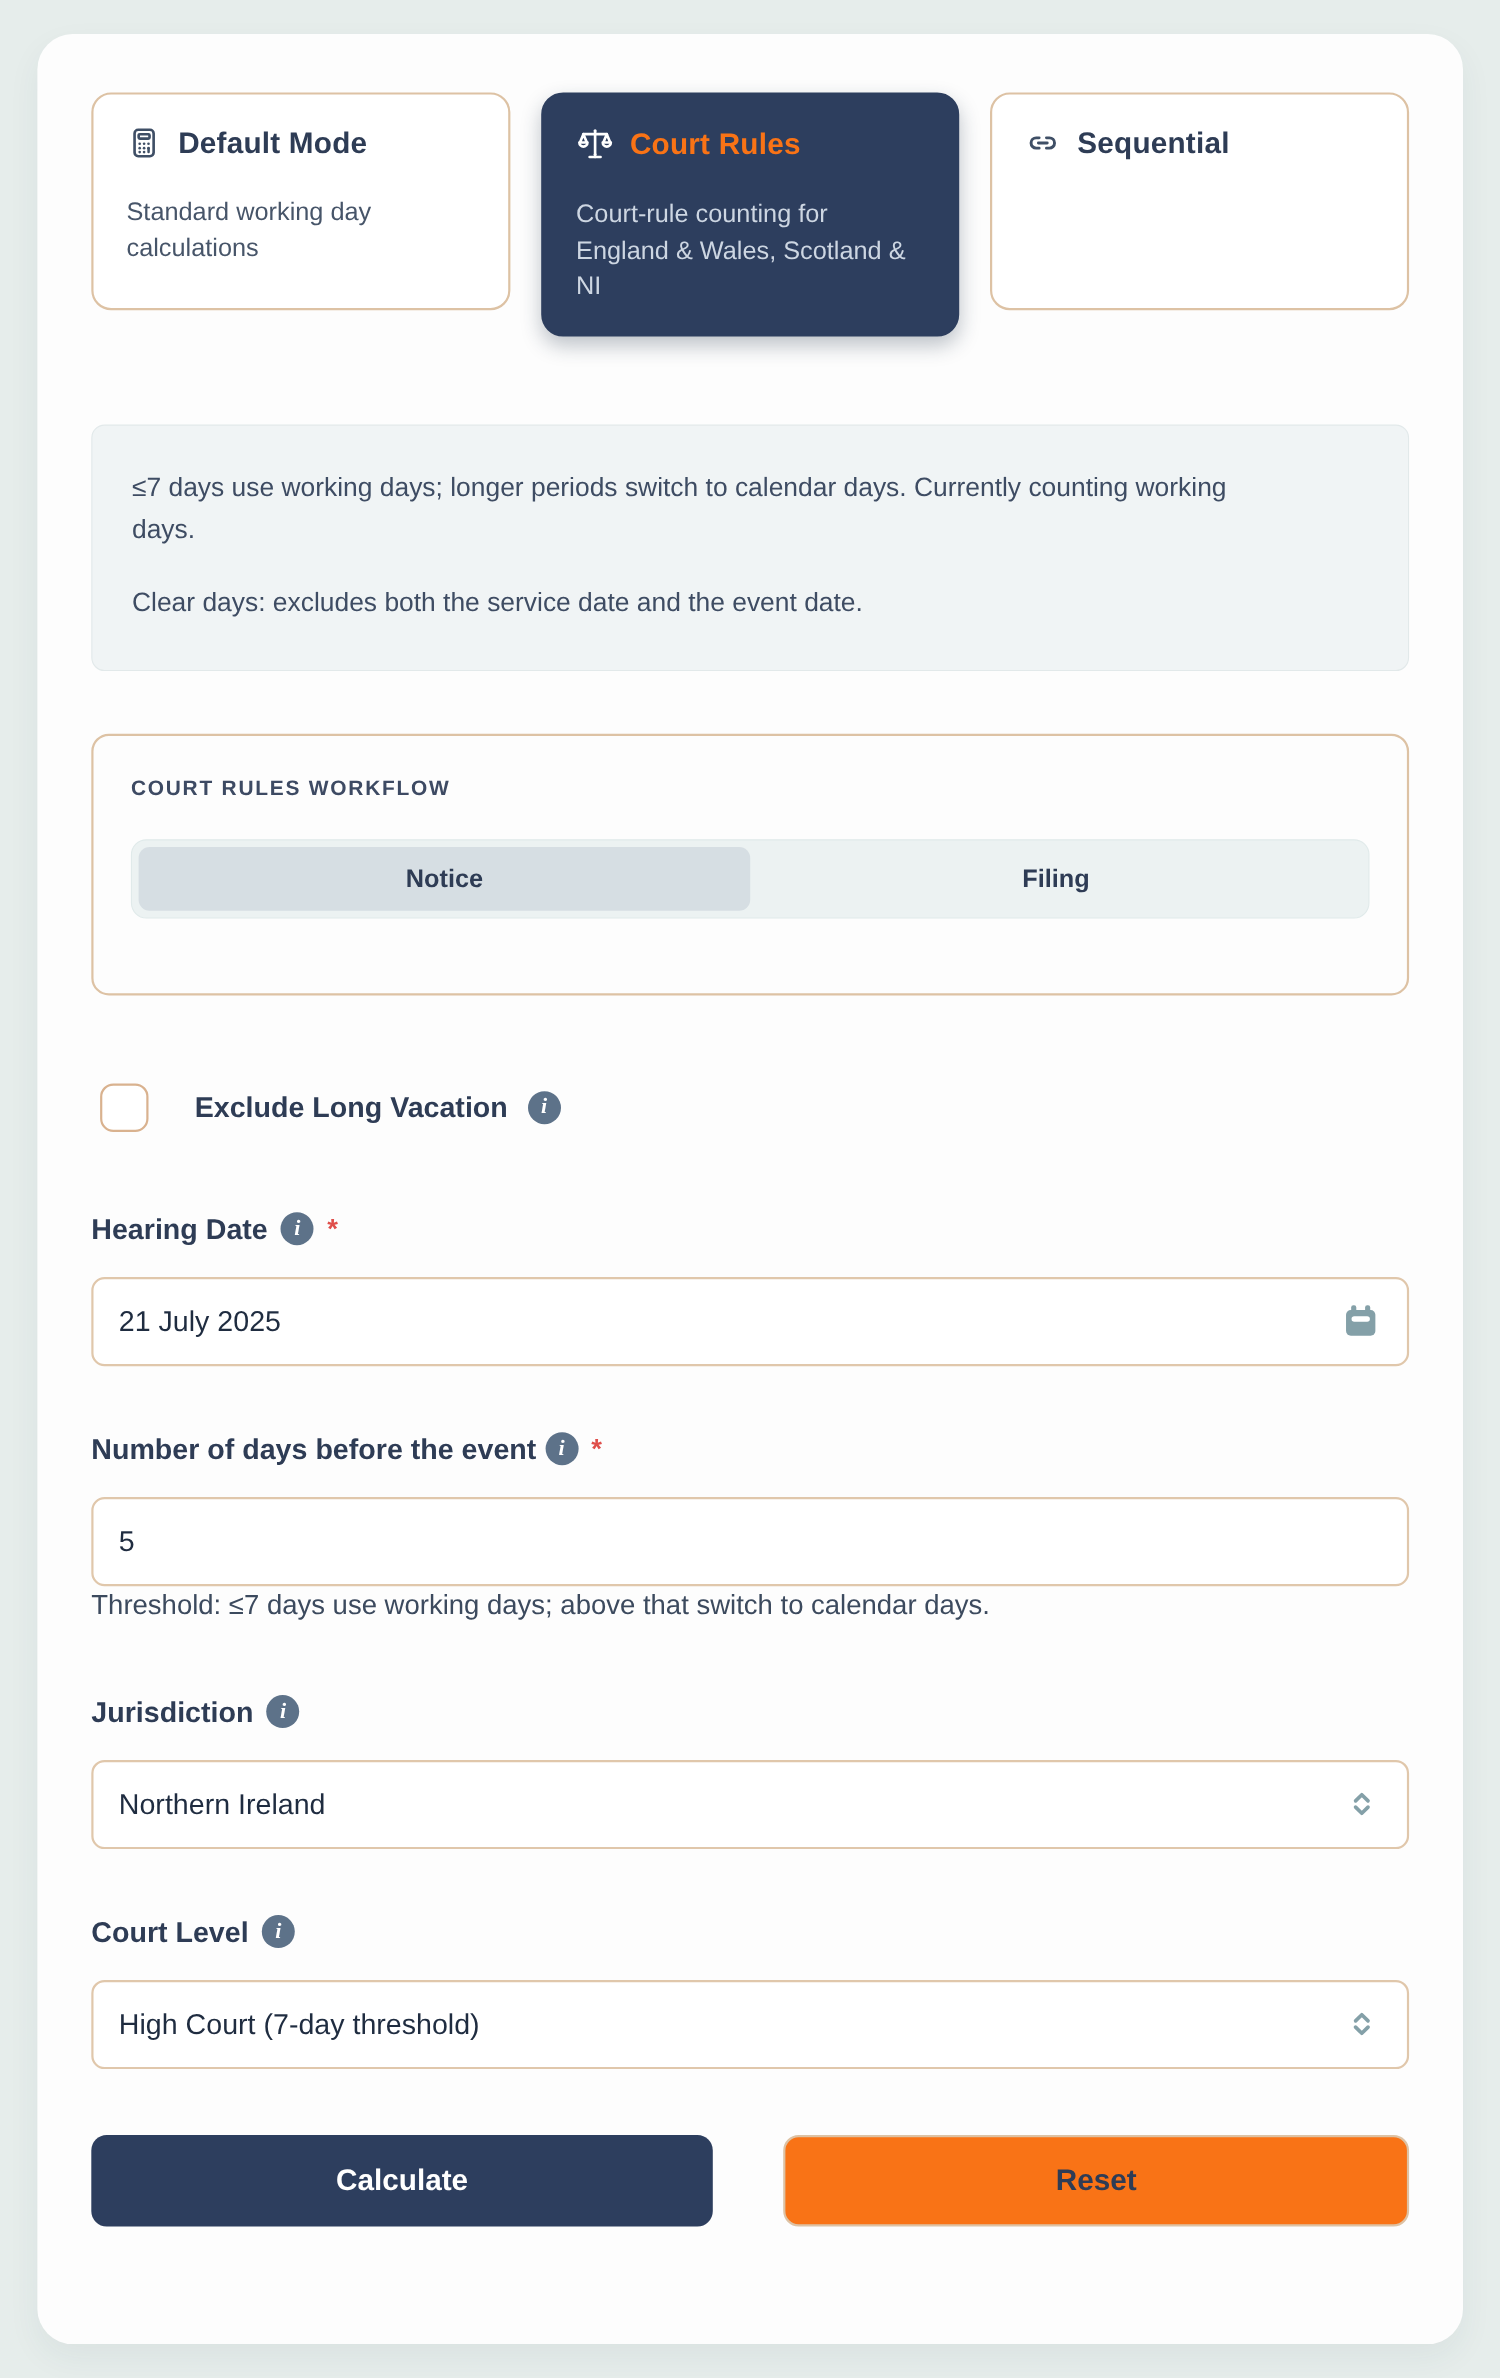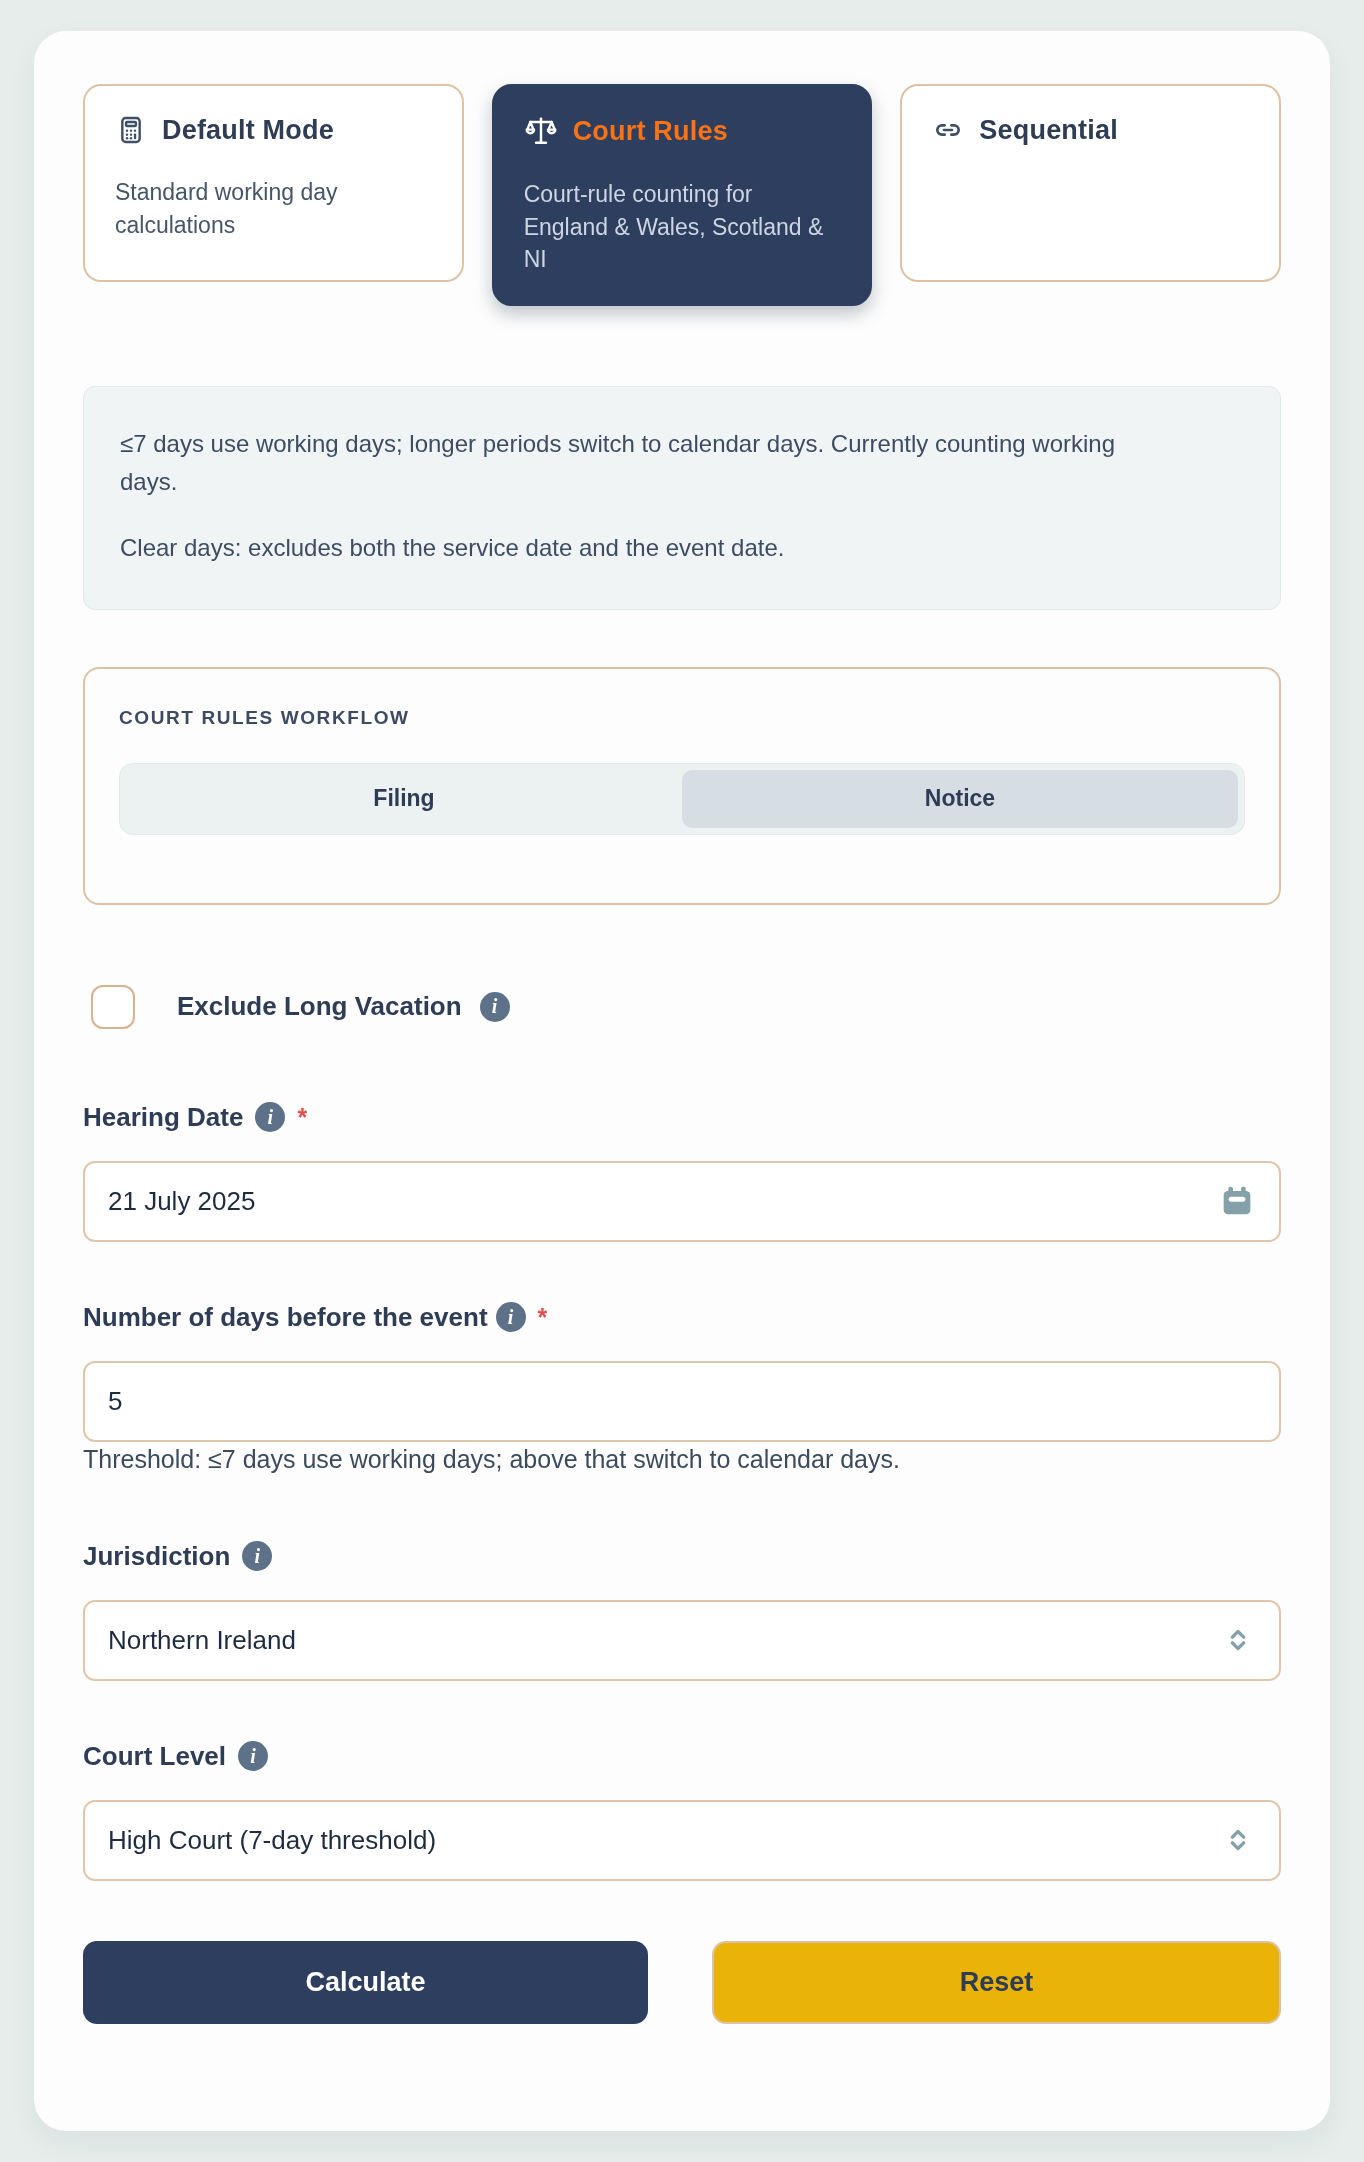--- a/index.html
+++ b/index.html
@@ -111,21 +111,21 @@
 
   
   .btn-row { display:flex; gap:28px; margin-top:55px; }
   .btn {
     flex:1; height:83px; border-radius:14px;
     display:flex; align-items:center; justify-content:center;
     font-size:27px; font-weight:600; cursor:pointer;
     font-family:inherit; border:none;
   }
   .btn-primary { background:#2d3e5e; color:#ffffff; }
-  .btn-secondary { background:#eab308; border:2px solid #ddc2a4; color:#2e3c55;margin-left:36px; }
+  .btn-secondary { background:#f97316; border:2px solid #ddc2a4; color:#2e3c55;margin-left:36px; }
 </style>
 </head>
 <body>
 
 <div class="page">
   <div class="main-card">
 
     <div class="mode-row">
 
       <div class="mode-card">
@@ -187,22 +187,22 @@
     </div>
 
     <div class="info-box">
       <div class="info-text">≤7 days use working days; longer periods switch to calendar days. Currently counting working days.</div>
       <div class="info-text">Clear days: excludes both the service date and the event date.</div>
     </div>
 
     <div class="workflow-box">
       <div class="workflow-label">COURT RULES WORKFLOW</div>
       <div class="segmented">
+        <div class="segment selected">Notice</div>
         <div class="segment">Filing</div>
-        <div class="segment selected">Notice</div>
       </div>
     </div>
 
     <div class="checkbox-row">
       <span class="checkbox"></span>
       <span class="checkbox-label">Exclude Long Vacation</span>
       <span class="info-icon" style="margin-left:18px">i</span>
     </div>
 
     <div class="field-label">

